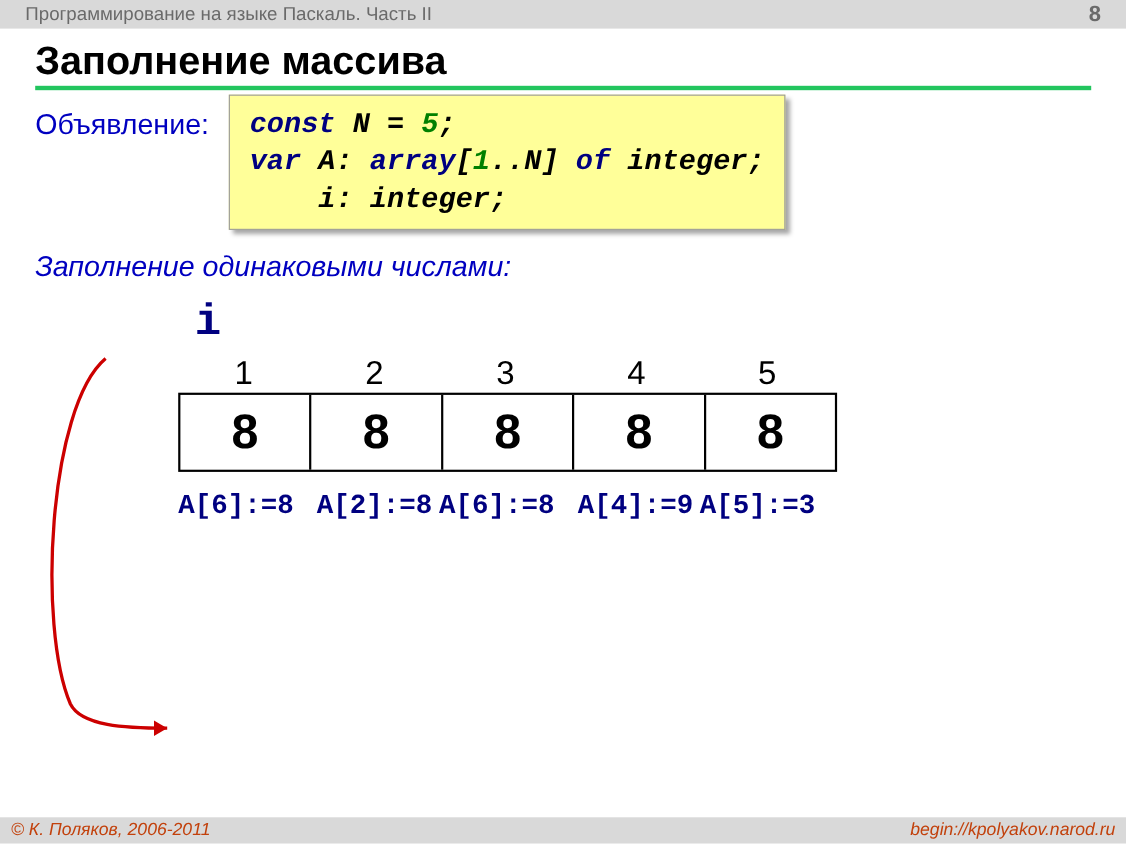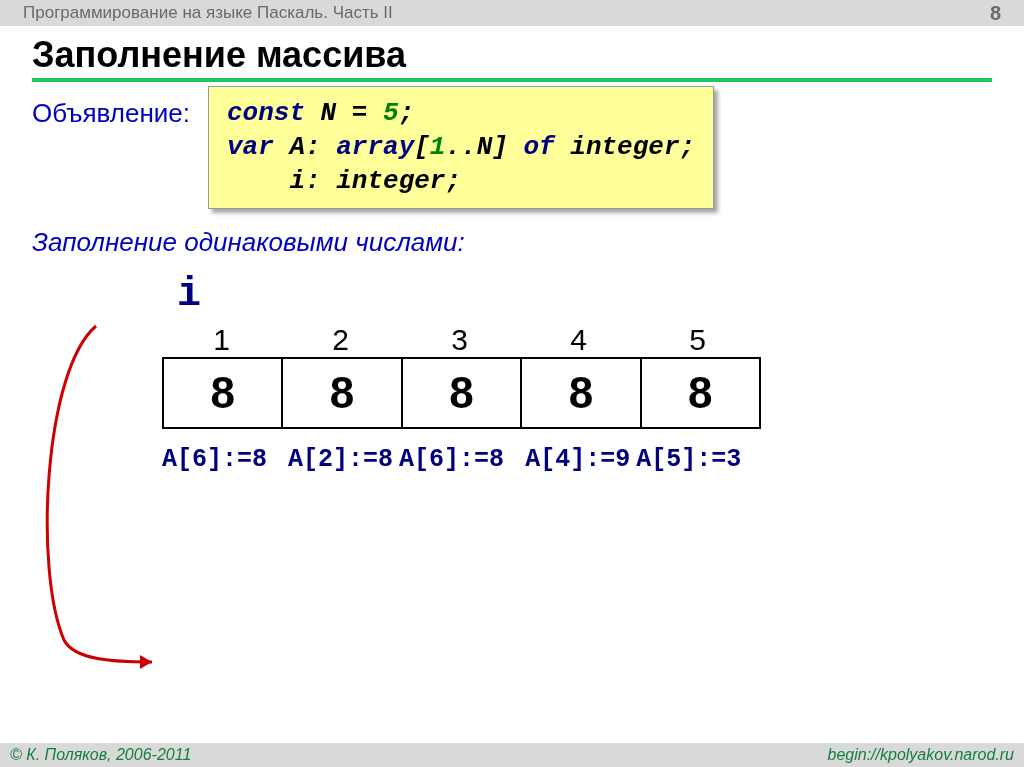--- a/index.html
+++ b/index.html
@@ -135,21 +135,21 @@
     bottom: 0;
     left: 0;
     right: 0;
     background: #d9d9d9;
     height: 24px;
     display: flex;
     justify-content: space-between;
     align-items: center;
     padding: 0 10px;
     font-size: 16px;
-    color: #15803d;
+    color: #c2410c;
     font-style: italic;
   }
 </style>
 </head>
 <body>
 
 <div class="header-bar">
   <span>Программирование на языке Паскаль. Часть II</span>
   <span class="page-number">8</span>
 </div>

